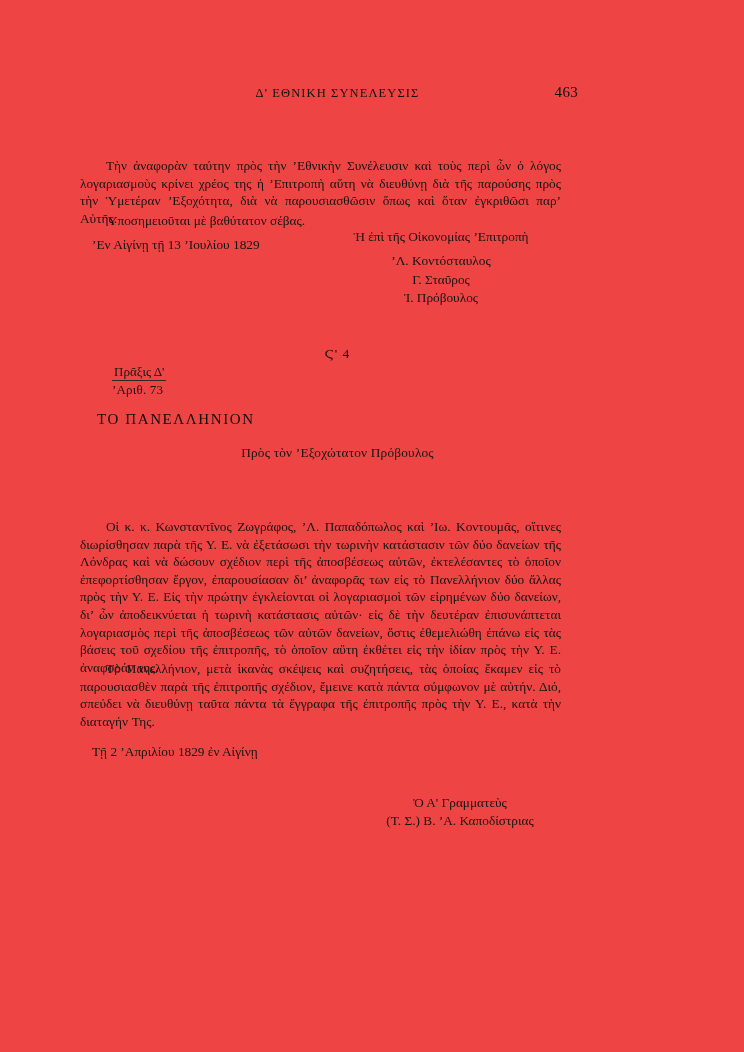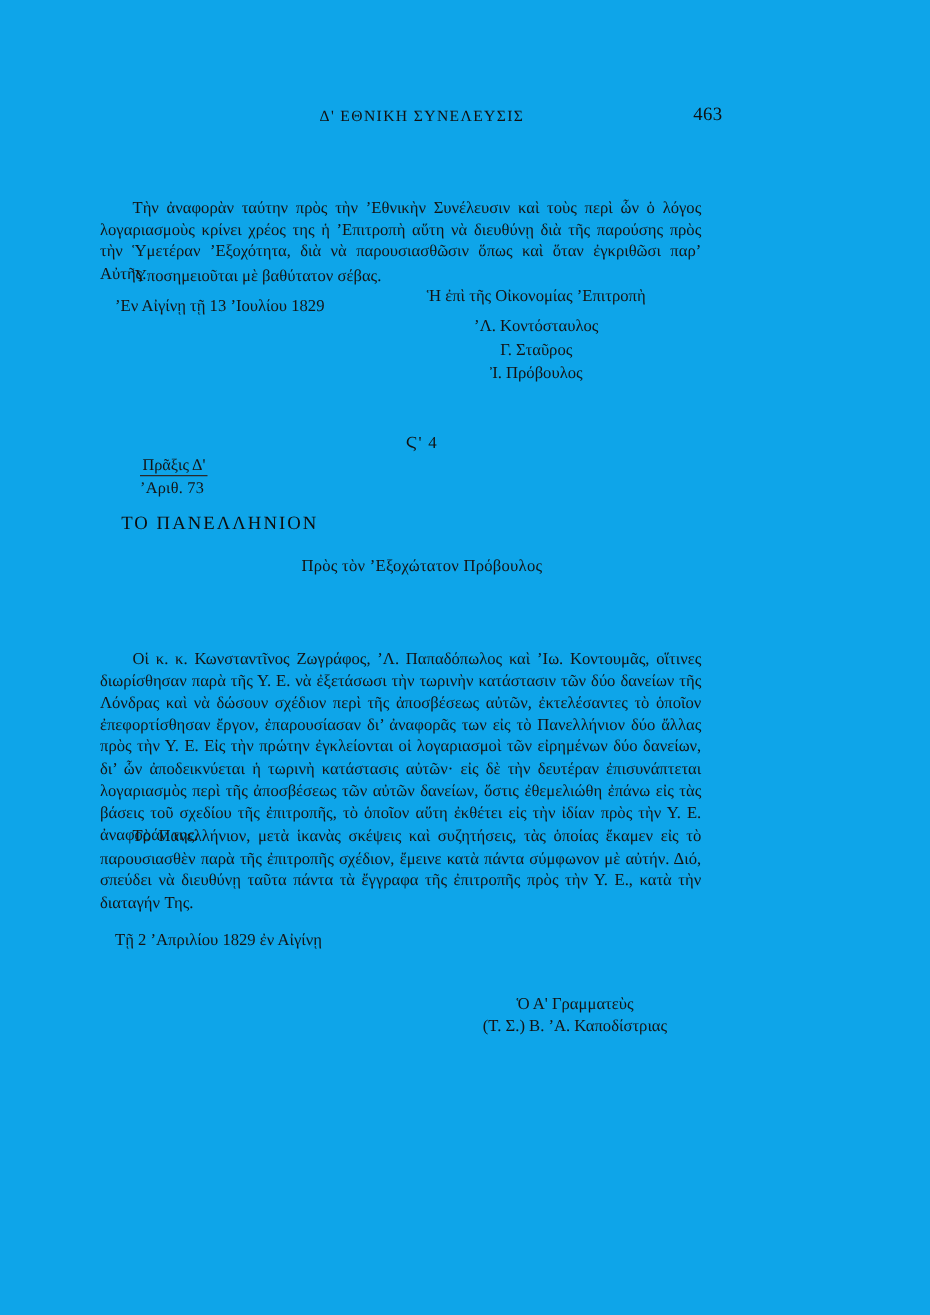--- a/index.html
+++ b/index.html
@@ -4,21 +4,21 @@
 <style>
   html, body {
     margin: 0;
     padding: 0;
     background: #ffffff;
   }
   .page {
     position: relative;
     width: 744px;
     height: 1052px;
-    background: #0ea5e9;
+    background: #ef4444;
     font-family: "Liberation Serif", "DejaVu Serif", serif;
     color: #1a1a1a;
     overflow: hidden;
   }
 
   
   .runhead {
     position: absolute;
     left: 97px;
     top: 86px;
@@ -151,21 +151,21 @@
   </div>
 
   <div class="block" style="top:178px;">
     <div class="line-left" style="text-indent:26px;">Ὑποσημειοῦται μὲ βαθύτατον σέβας.</div>
   </div>
 
   <div class="block" style="top:202px;">
     <div class="line-left" style="text-indent:12px;">’Εν Αἰγίνῃ τῇ 13 ’Ιουλίου 1829</div>
   </div>
 
-  <div class="sig-group" style="left:304px; top:228px; width:250px;">
+  <div class="sig-group" style="left:316px; top:228px; width:250px;">
     <div class="sig-head">Ἡ ἐπὶ τῆς Οἰκονομίας ’Επιτροπὴ</div>
     <div class="sig-name" style="margin-top:6px;">’Λ. Κοντόσταυλος</div>
     <div class="sig-name">Γ. Σταῦρος</div>
     <div class="sig-name">Ἰ. Πρόβουλος</div>
   </div>
 
   <div class="section-num" style="top:346px;">Ϛ' 4</div>
 
   <div class="praxis" style="top:364px;">
     <span class="praxis-top">Πρᾶξις Δ'</span>

